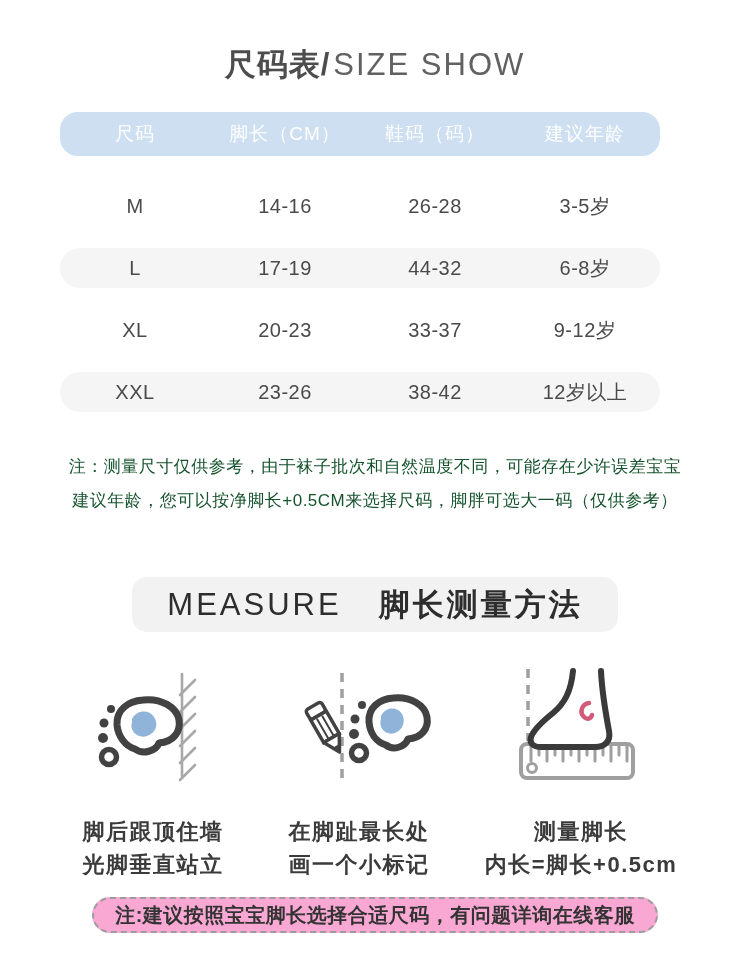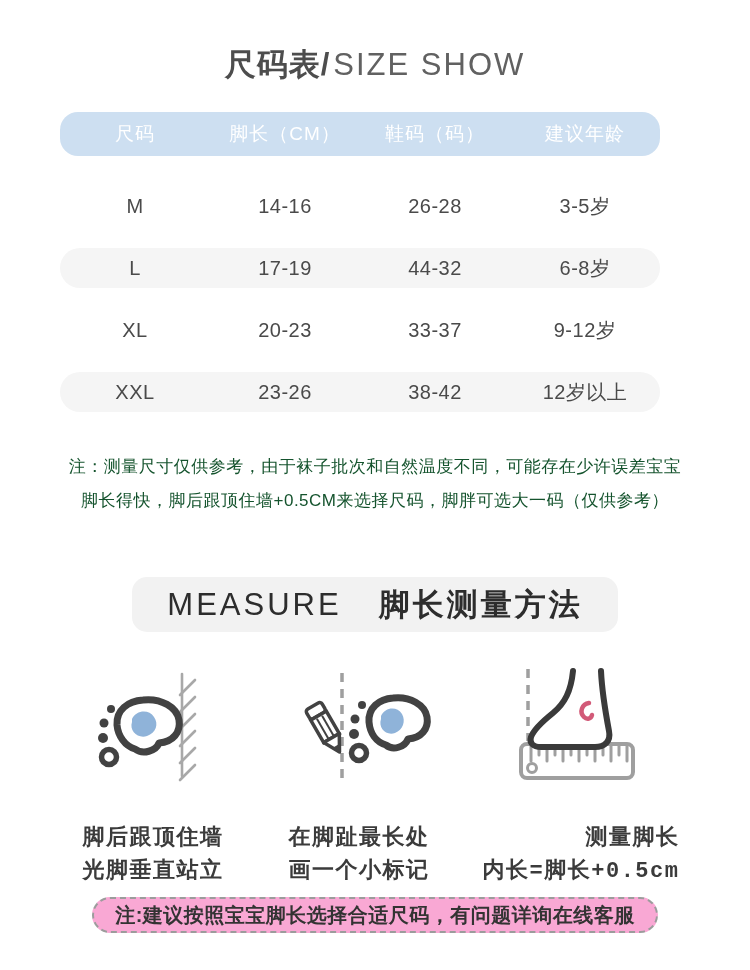--- a/index.html
+++ b/index.html
@@ -62,22 +62,22 @@
   .mh-en{font-weight:500;letter-spacing:3px;}
   .mh-zh{font-weight:700;letter-spacing:3px;margin-left:26px;}
   
   .steps{position:absolute;top:655px;left:48px;width:654px;display:flex;}
   .step{display:flex;flex-direction:column;align-items:center;}
   .step-1{width:210px;}
   .step-2{width:202px;}
   .step-3{width:242px;}
   .icon-box{height:142px;display:flex;align-items:flex-end;justify-content:center;}
   .caption{
-    margin-top:25px;font-size:22px;font-weight:700;color:#3b3b3b;
-    line-height:33px;letter-spacing:1.5px;text-align:right;font-family:Liberation Mono, monospace;
+    margin-top:18px;font-size:22px;font-weight:700;color:#3b3b3b;
+    line-height:33px;letter-spacing:1.5px;text-align:center;
   }
   
   .footer-pill{
     position:absolute;top:897px;left:50%;transform:translateX(-50%);
     width:566px;height:36px;border:2px dashed #9c9c9c;border-radius:20px;
     display:flex;align-items:center;justify-content:center;
     font-size:20px;font-weight:700;color:#333333;letter-spacing:0.5px;
     background:#f9a8d4;
   }
 </style>
@@ -118,21 +118,21 @@
     <div class="trow striped">
       <span>XXL</span>
       <span>23-26</span>
       <span>38-42</span>
       <span>12岁以上</span>
     </div>
   </div>
 
   <div class="note">
     <div>注：测量尺寸仅供参考，由于袜子批次和自然温度不同，可能存在少许误差宝宝</div>
-    <div>脚长得快，脚后跟顶住墙+0.5CM来选择尺码，脚胖可选大一码（仅供参考）</div>
+    <div>建议年龄，您可以按净脚长+0.5CM来选择尺码，脚胖可选大一码（仅供参考）</div>
   </div>
 
   <div class="measure-heading">
     <span class="mh-en">MEASURE</span>
     <span class="mh-zh">脚长测量方法</span>
   </div>
 
   <div class="steps">
 
     <div class="step step-1">

